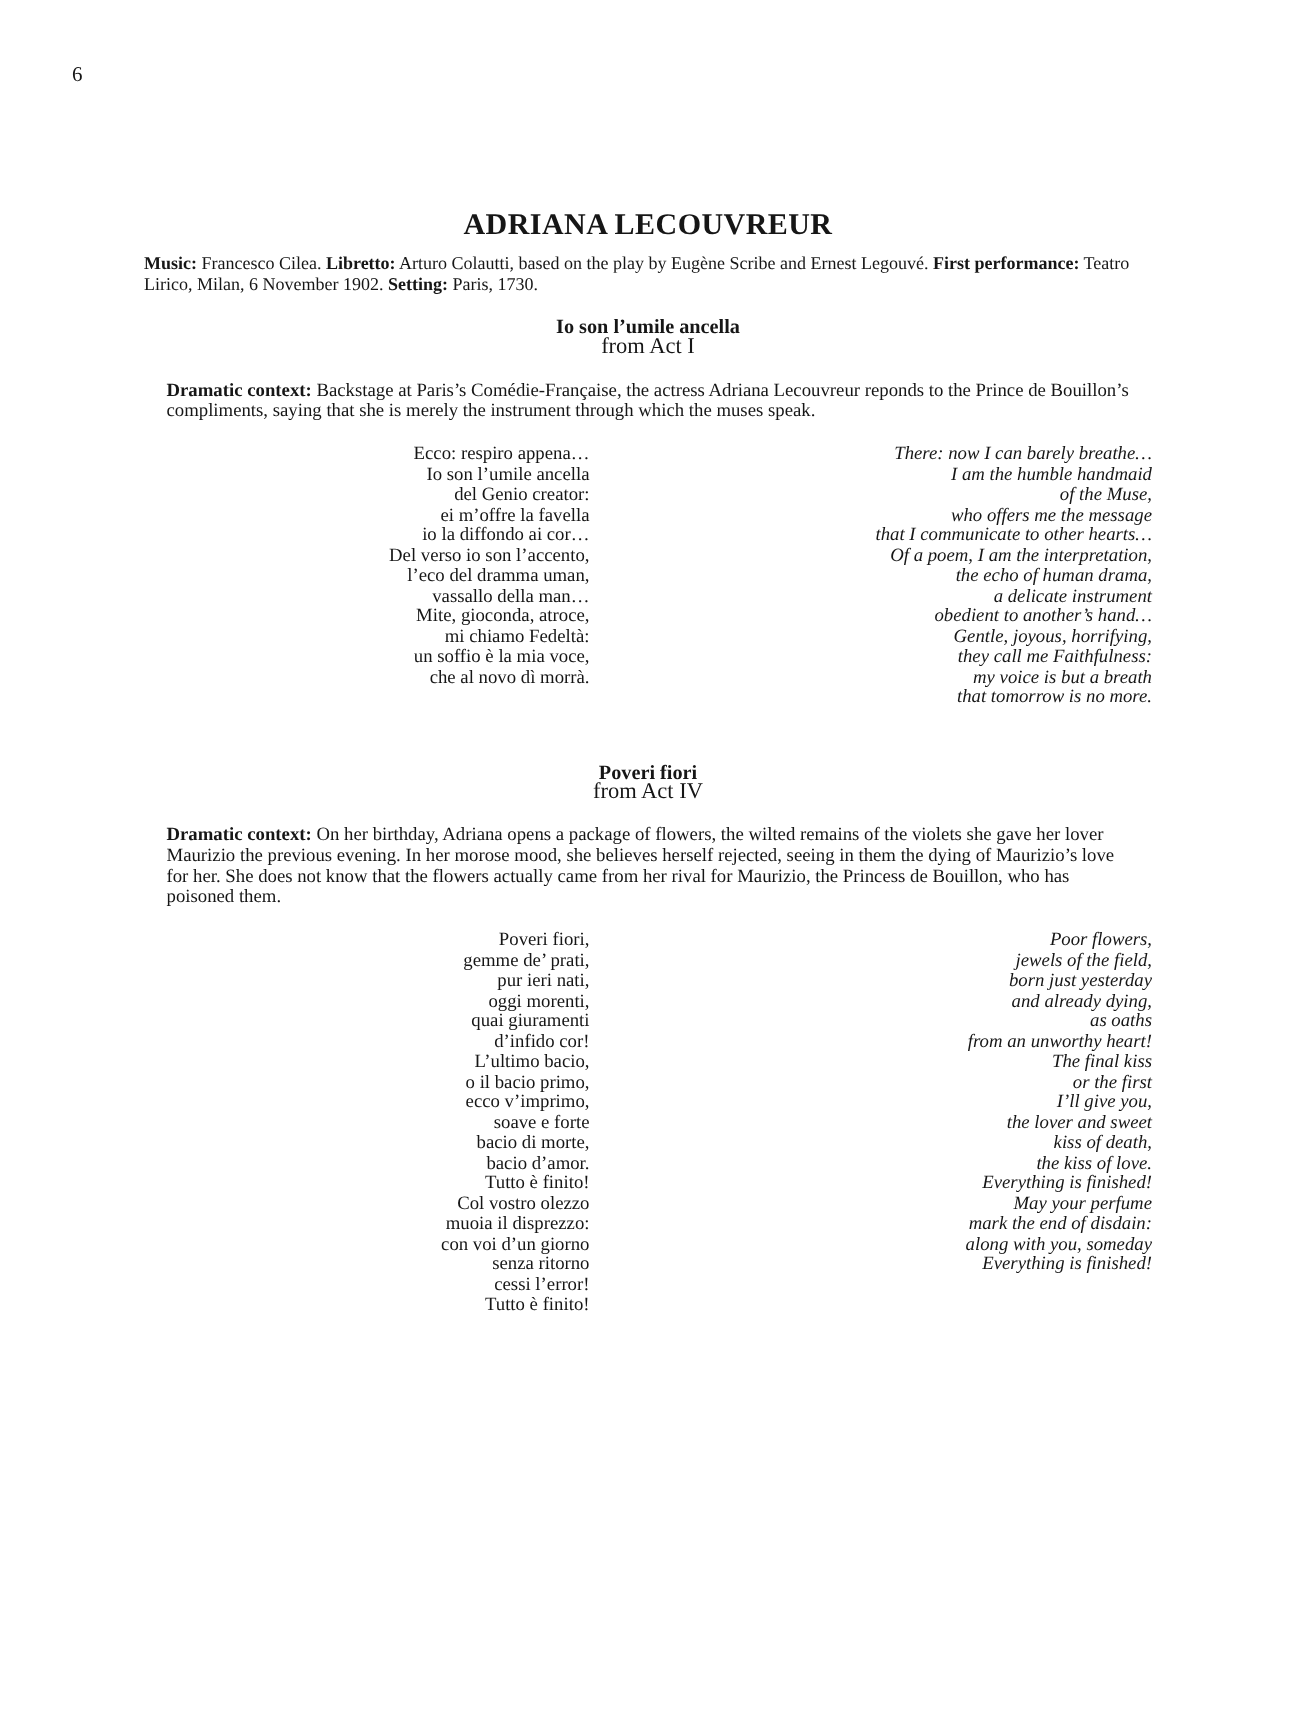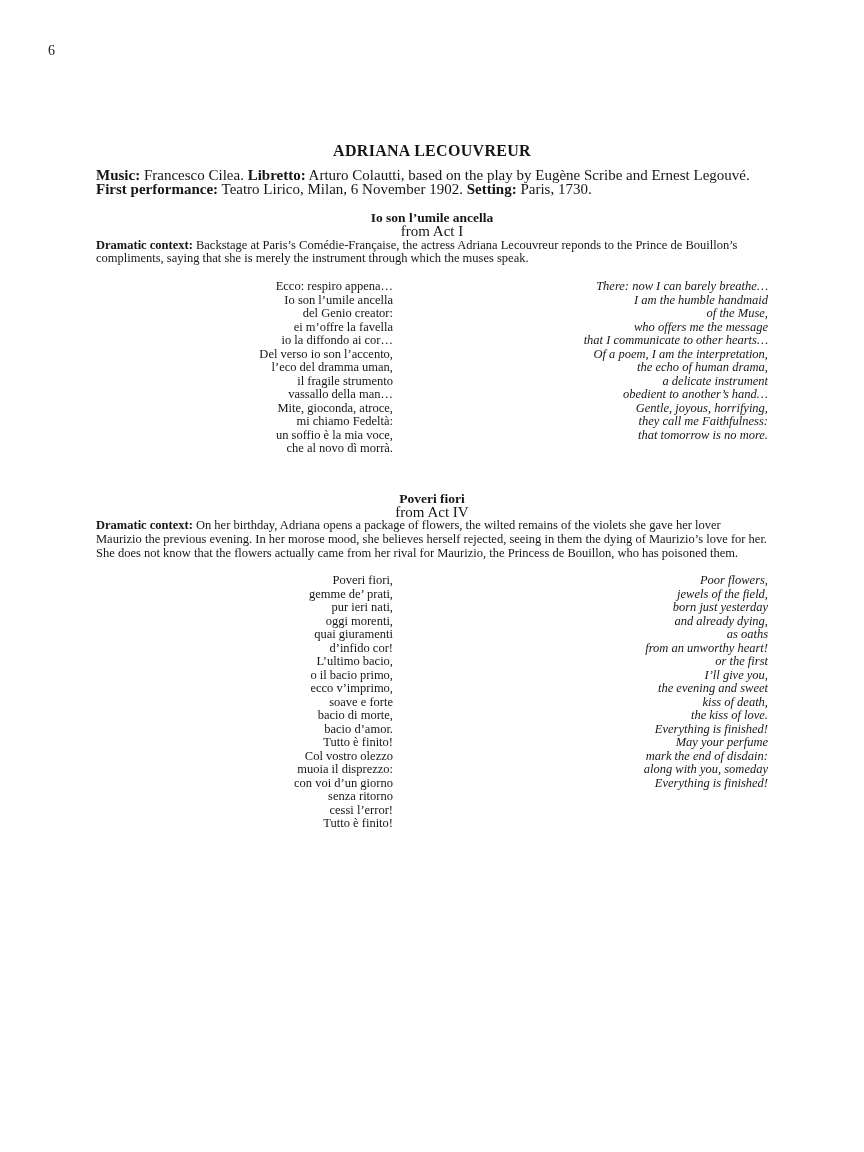--- a/index.html
+++ b/index.html
@@ -23,47 +23,47 @@
     line-height: 1;
   }
   .content {
     margin: 0 96px;
     width: 672px;
   }
   .title {
     margin: 0;
     padding-top: 142px;
     text-align: center;
-    font-size: 16px;
+    font-size: 20px;
     font-weight: bold;
     line-height: 17px;
     letter-spacing: 0.3px;
   }
   .credits {
     margin: 10px 0 0 0;
-    font-size: 15px;
+    font-size: 12px;
     line-height: 13.5px;
   }
   .credits b { font-weight: bold; }
   section.aria { margin-top: 15px; }
   section.aria + section.aria { margin-top: 36px; }
   .aria-title {
     margin: 0;
     text-align: center;
     font-size: 13.5px;
     font-weight: bold;
     line-height: 14px;
   }
   .aria-act {
     text-align: center;
     font-size: 15px;
     line-height: 13.5px;
   }
   .context {
-    margin: 0;
+    margin: 15px;
     font-size: 12.5px;
     line-height: 13.8px;
   }
   .context b { font-weight: bold; }
   .poem {
     display: flex;
     margin-top: 14px;
   }
   .poem-col {
     font-size: 12.5px;
@@ -95,39 +95,39 @@
     <p class="context"><b>Dramatic context:</b><span> Backstage at Paris’s Comédie-Française, the actress Adriana Lecouvreur reponds to the Prince de Bouillon’s compliments, saying that she is merely the instrument through which the muses speak.</span></p>
     <div class="poem">
       <div class="poem-col italian">
             <div class="poem-line">Ecco: respiro appena…</div>
             <div class="poem-line">Io son l’umile ancella</div>
             <div class="poem-line">del Genio creator:</div>
             <div class="poem-line">ei m’offre la favella</div>
             <div class="poem-line">io la diffondo ai cor…</div>
             <div class="poem-line">Del verso io son l’accento,</div>
             <div class="poem-line">l’eco del dramma uman,</div>
-            <div class="poem-line">il fragile strumento</div>
             <div class="poem-line">vassallo della man…</div>
             <div class="poem-line">Mite, gioconda, atroce,</div>
             <div class="poem-line">mi chiamo Fedeltà:</div>
             <div class="poem-line">un soffio è la mia voce,</div>
             <div class="poem-line">che al novo dì morrà.</div>
           </div>
       <div class="poem-col english">
             <div class="poem-line">There: now I can barely breathe…</div>
             <div class="poem-line">I am the humble handmaid</div>
             <div class="poem-line">of the Muse,</div>
             <div class="poem-line">who offers me the message</div>
             <div class="poem-line">that I communicate to other hearts…</div>
             <div class="poem-line">Of a poem, I am the interpretation,</div>
             <div class="poem-line">the echo of human drama,</div>
             <div class="poem-line">a delicate instrument</div>
             <div class="poem-line">obedient to another’s hand…</div>
             <div class="poem-line">Gentle, joyous, horrifying,</div>
             <div class="poem-line">they call me Faithfulness:</div>
+            <div class="poem-line">my voice is but a breath</div>
             <div class="poem-line">that tomorrow is no more.</div>
           </div>
     </div>
   </section>
 
   <section class="aria">
     <h2 class="aria-title">Poveri fiori</h2>
     <div class="aria-act">from Act IV</div>
     <p class="context"><b>Dramatic context:</b><span> On her birthday, Adriana opens a package of flowers, the wilted remains of the violets she gave her lover Maurizio the previous evening. In her morose mood, she believes herself rejected, seeing in them the dying of Maurizio’s love for her. She does not know that the flowers actually came from her rival for Maurizio, the Princess de Bouillon, who has poisoned them.</span></p>
     <div class="poem">
@@ -152,23 +152,24 @@
             <div class="poem-line">cessi l’error!</div>
             <div class="poem-line">Tutto è finito!</div>
           </div>
       <div class="poem-col english">
             <div class="poem-line">Poor flowers,</div>
             <div class="poem-line">jewels of the field,</div>
             <div class="poem-line">born just yesterday</div>
             <div class="poem-line">and already dying,</div>
             <div class="poem-line">as oaths</div>
             <div class="poem-line">from an unworthy heart!</div>
+            <div class="poem-line">The final kiss</div>
             <div class="poem-line">or the first</div>
             <div class="poem-line">I’ll give you,</div>
-            <div class="poem-line">the evening and sweet</div>
+            <div class="poem-line">the lover and sweet</div>
             <div class="poem-line">kiss of death,</div>
             <div class="poem-line">the kiss of love.</div>
             <div class="poem-line">Everything is finished!</div>
             <div class="poem-line">May your perfume</div>
             <div class="poem-line">mark the end of disdain:</div>
             <div class="poem-line">along with you, someday</div>
             <div class="poem-line">Everything is finished!</div>
           </div>
     </div>
   </section>

